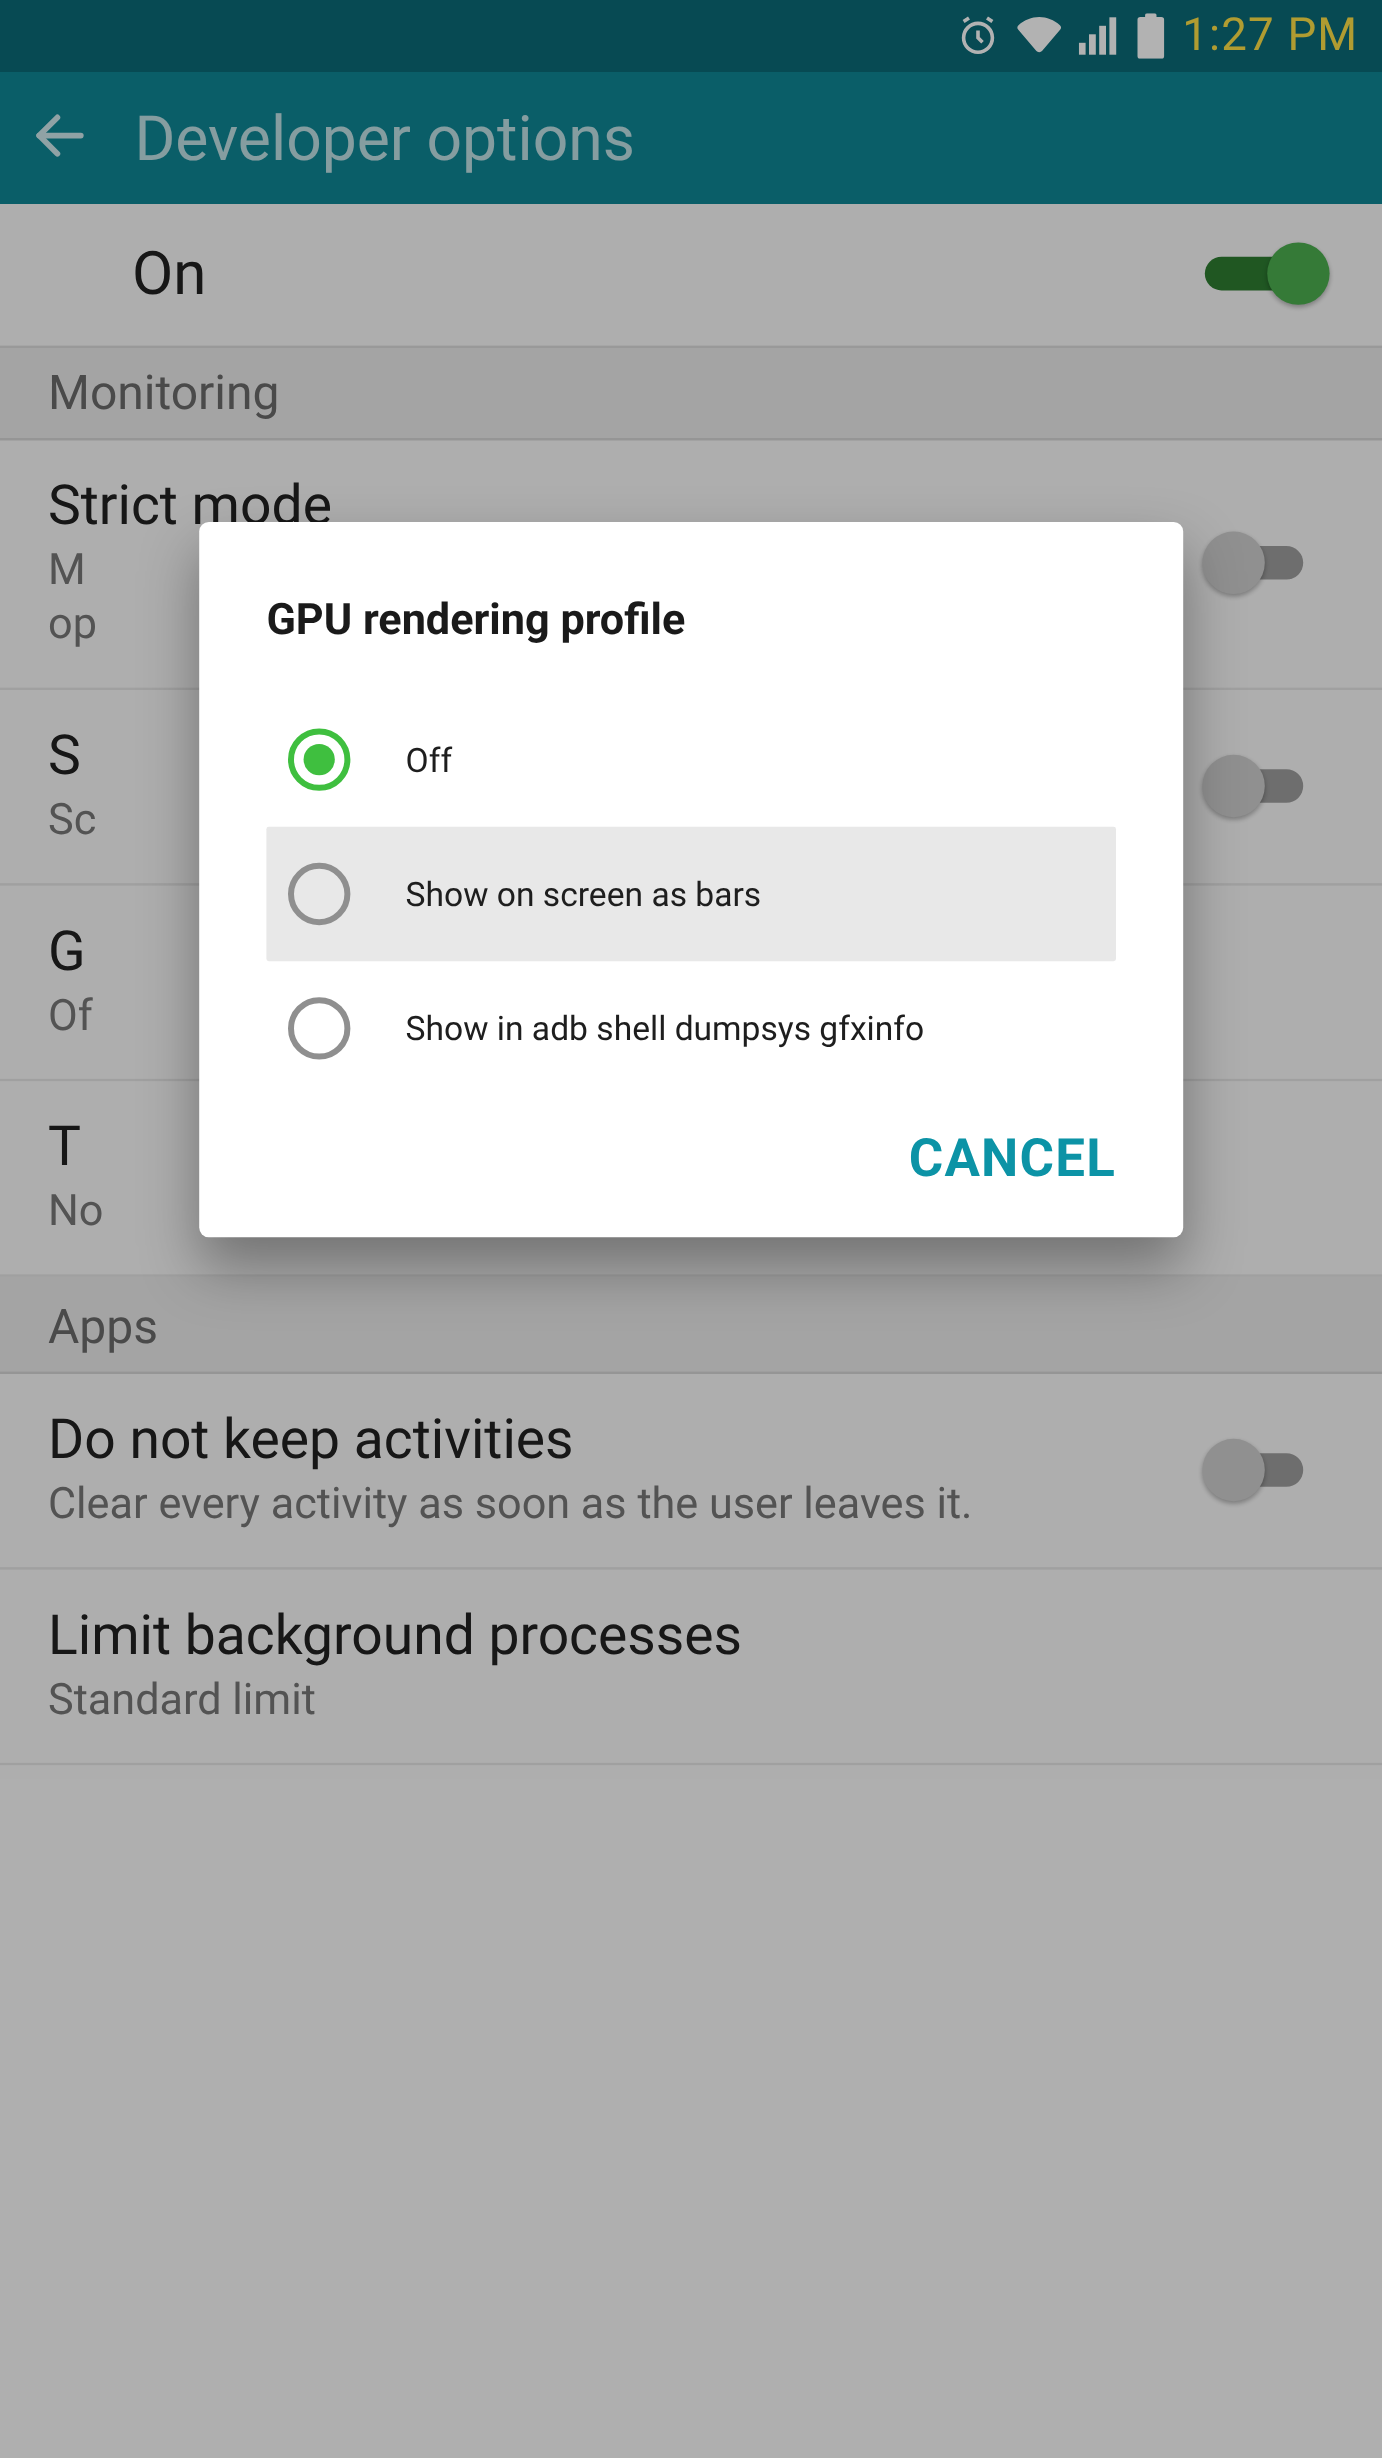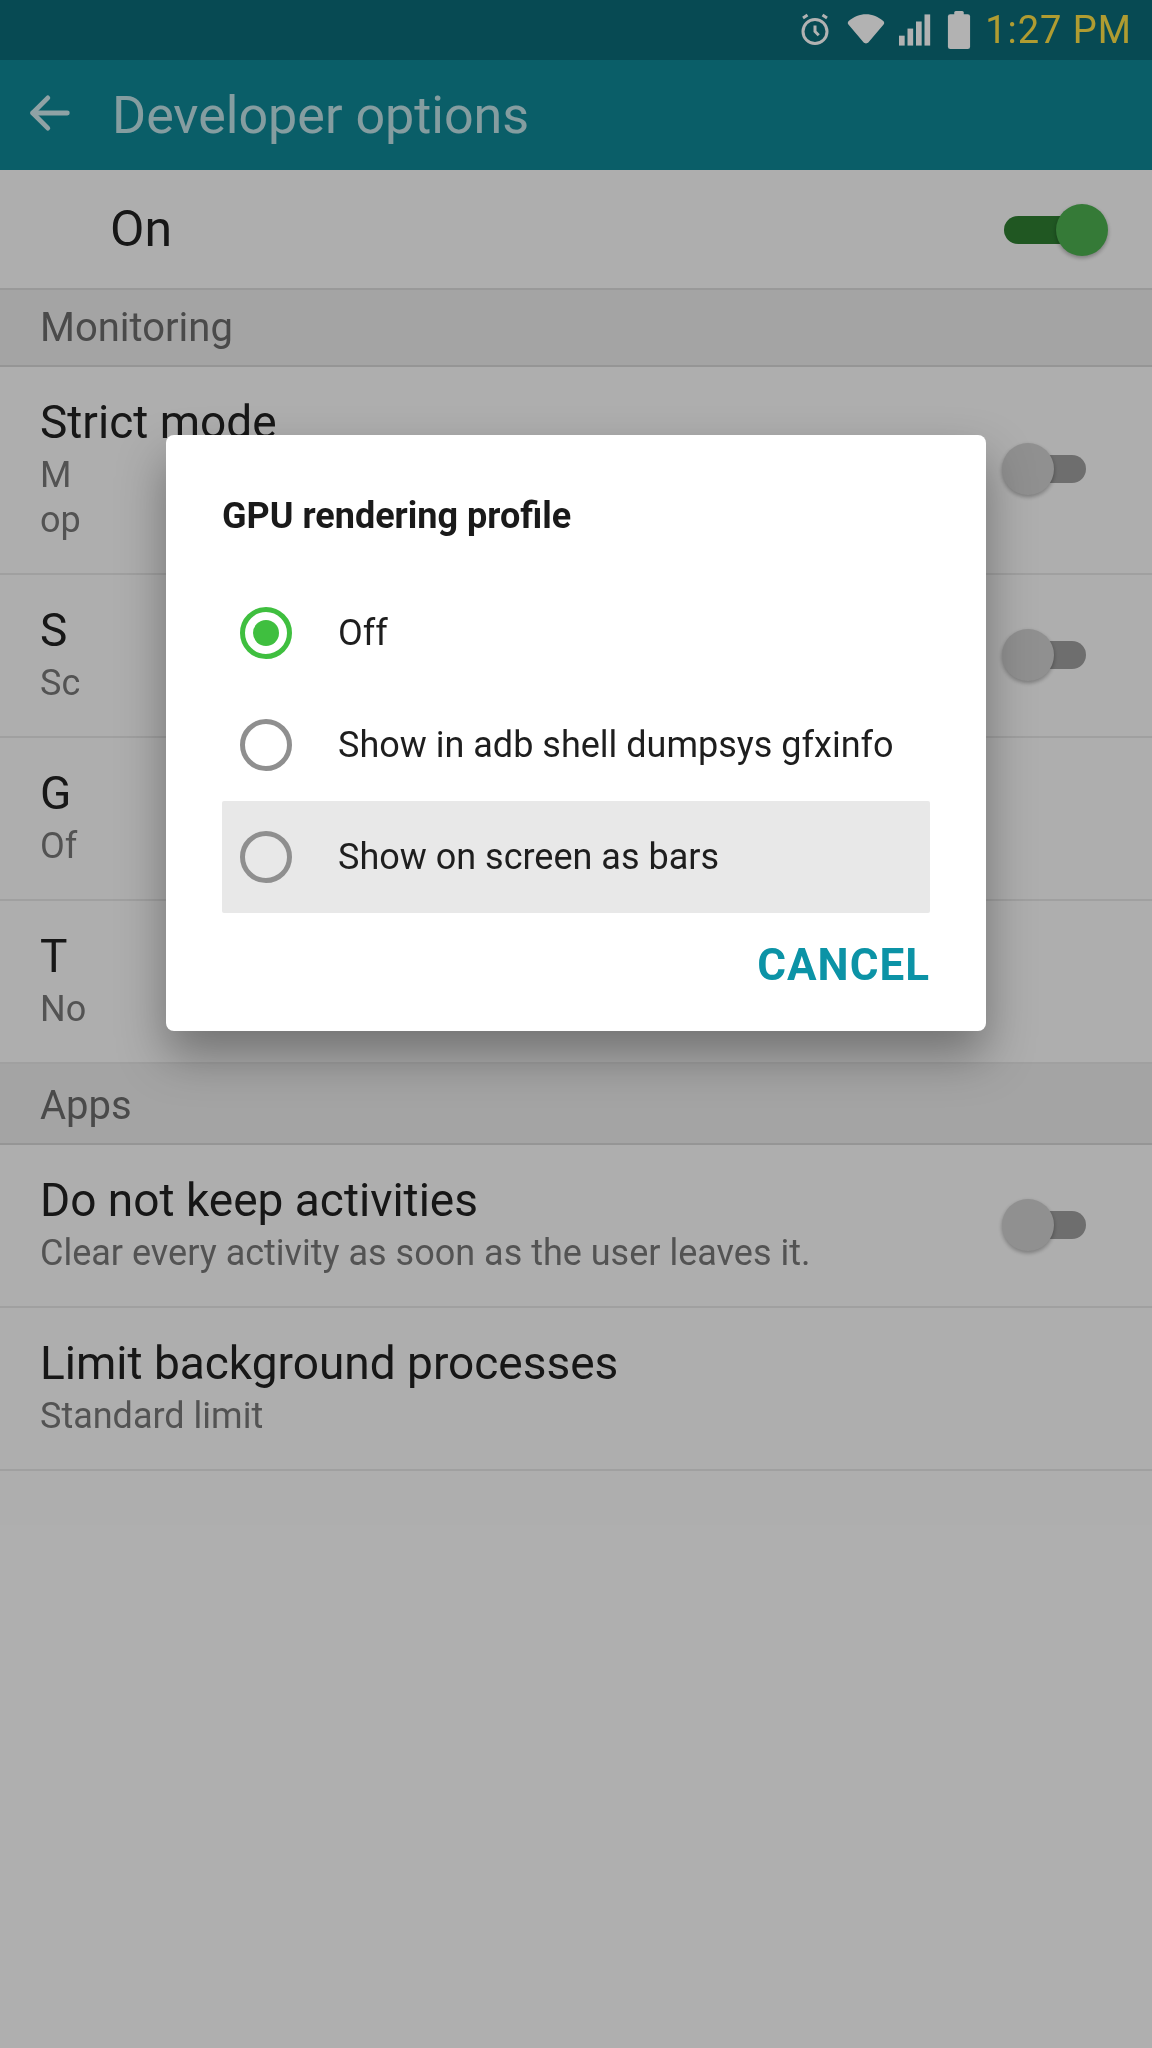--- a/index.html
+++ b/index.html
@@ -10,21 +10,21 @@
   .status-bar .time { font-size: 38px; font-weight: 400; letter-spacing: 1px; }
   .status-bar svg { display: block; }
 
   
   .app-bar { height: 110px; background: #0f8796; display: flex; align-items: center; padding: 0 24px; gap: 36px; }
   .app-bar .back { color: #cfe9ec; }
   .app-bar .title { font-size: 52px; color: #bfe1e5; font-weight: 400; }
 
   
   .content { background: #fafafa; }
-  .master-toggle { display: flex; align-items: flex-end; justify-content: space-between; padding: 30px 40px 30px 110px; border-bottom: 2px solid #dcdcdc; }
+  .master-toggle { display: flex; align-items: flex-start; justify-content: space-between; padding: 30px 40px 30px 110px; border-bottom: 2px solid #dcdcdc; }
   .master-toggle .label { font-size: 50px; color: #212121; }
   .section-header { padding: 14px 40px; background: #ebebeb; color: #6a6a6a; font-size: 40px; font-weight: 400; border-bottom: 2px solid #d6d6d6; }
   .item { padding: 28px 40px 30px 40px; border-bottom: 2px solid #e5e5e5; display: flex; align-items: center; justify-content: space-between; gap: 24px; }
   .item .text { flex: 1; }
   .item .title { font-size: 46px; color: #212121; margin-bottom: 4px; }
   .item .sub { font-size: 36px; color: #787878; line-height: 1.25; }
 
   
   .switch { width: 110px; height: 56px; position: relative; }
   .switch .track { position: absolute; left: 2px; top: 14px; width: 82px; height: 28px; border-radius: 14px; background: #9e9e9e; }
@@ -32,21 +32,21 @@
   .switch.on .track { background: #2e7d32; }
   .switch.on .thumb { background: #4caf50; left: 54px; }
 
   
   .scrim { position: absolute; inset: 0; background: rgba(0,0,0,0.30); display: flex; align-items: flex-start; justify-content: center; }
   .dialog { margin-top: 435px; width: 820px; background: #fff; border-radius: 8px; box-shadow: 0 24px 48px rgba(0,0,0,.35); padding: 60px 0 30px 0; }
   .dialog h2 { font-size: 36px; font-weight: 700; color: #1a1a1a; padding: 0 56px 40px 56px; }
   .options { padding: 0 56px; }
   .option { display: flex; align-items: center; gap: 46px; padding: 30px 18px; border-radius: 2px; }
   .option.highlight { background: #e8e8e8; }
-  .option .label { font-size: 36px; color: #1e1e1e; line-height: 1.25; }
+  .option .label { font-size: 28px; color: #1e1e1e; line-height: 1.25; }
   .radio { width: 52px; height: 52px; border-radius: 50%; border: 5px solid #8f8f8f; position: relative; flex-shrink: 0; }
   .radio.selected { border-color: #3fbf3f; }
   .radio.selected::after { content: ''; position: absolute; inset: 8px; border-radius: 50%; background: #3fbf3f; }
   .dialog-actions { display: flex; justify-content: flex-end; padding: 26px 56px 10px 56px; }
   .dialog-actions .btn { font-size: 44px; font-weight: 700; color: #0c93a6; letter-spacing: 1px; background: none; border: none; font-family: inherit; }
 </style>
 </head>
 <body>
 
 <div class="status-bar">
@@ -162,28 +162,28 @@
 <div class="scrim">
   <div class="dialog">
     <h2>GPU rendering profile</h2>
     <div class="options">
 
       <div class="option">
         <span class="radio selected"></span>
         <span class="label">Off</span>
       </div>
 
+      <div class="option highlight">
+        <span class="radio"></span>
+        <span class="label">Show on screen as bars</span>
+      </div>
+
       <div class="option">
         <span class="radio"></span>
         <span class="label">Show in adb shell dumpsys gfxinfo</span>
-      </div>
-
-      <div class="option highlight">
-        <span class="radio"></span>
-        <span class="label">Show on screen as bars</span>
       </div>
 
     </div>
     <div class="dialog-actions">
       <button class="btn">CANCEL</button>
     </div>
   </div>
 </div>
 
 </body></html>

